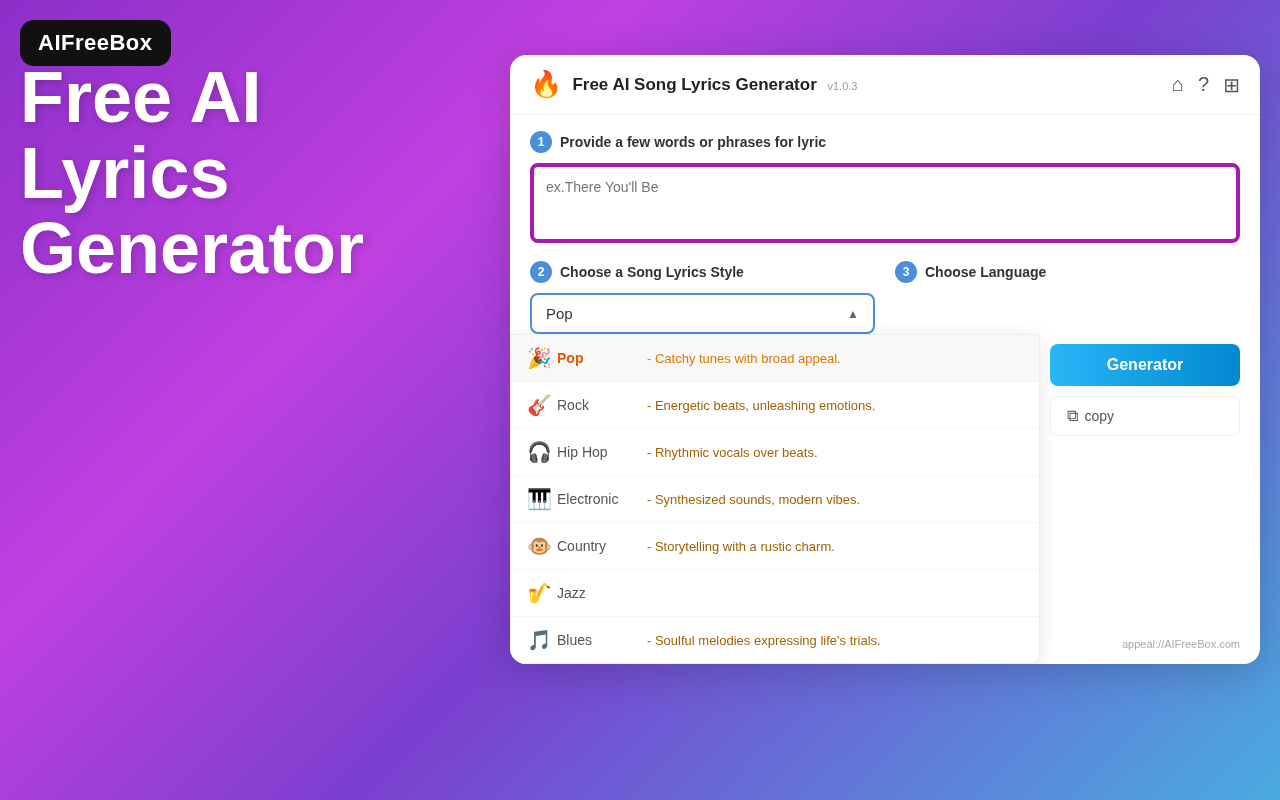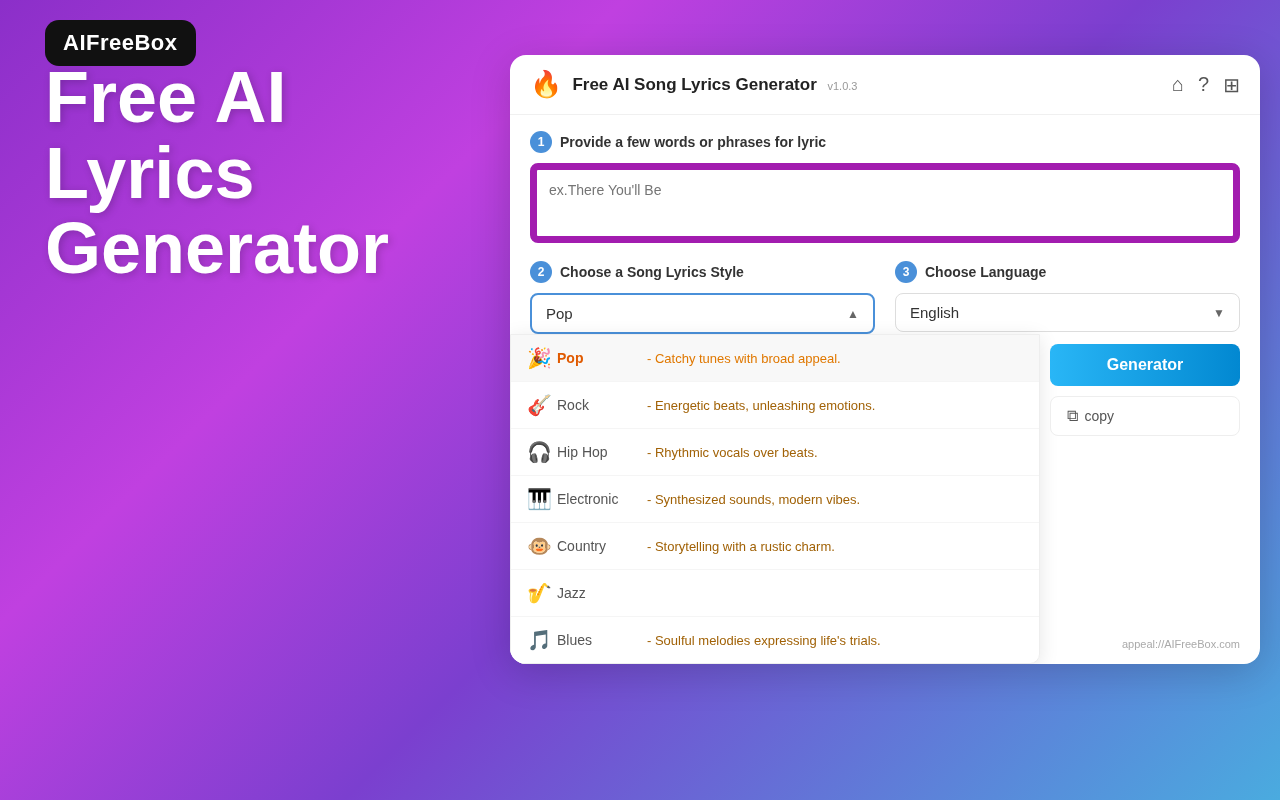--- a/index.html
+++ b/index.html
@@ -19,21 +19,20 @@
       background: linear-gradient(135deg, #8B2FC9 0%, #C040E0 30%, #7B3FCF 55%, #4AABDF 100%);
       display: flex;
       flex-direction: column;
     }
 
     
     .top-section {
       flex: 1;
       display: flex;
       position: relative;
-      margin-left: 25px;
     }
 
     
     .logo-box {
       position: absolute;
       top: 20px;
       left: 20px;
       background: #111;
       border-radius: 14px;
       padding: 10px 18px;
@@ -133,21 +132,21 @@
       display: flex;
       align-items: center;
       justify-content: center;
       margin-right: 8px;
       flex-shrink: 0;
     }
 
     .lyrics-textarea {
       width: 100%;
       height: 80px;
-      border: 7px solid #a21caf;
+      border: 4px solid #a21caf;
       border-radius: 8px;
       padding: 12px;
       font-size: 14px;
       color: #aaa;
       resize: none;
       outline: none;
       font-family: inherit;
       margin-bottom: 14px;
     }
 
@@ -327,24 +326,20 @@
             <div class="select-box">
               <span>Pop</span>
               <span class="chevron">▲</span>
             </div>
           </div>
           <div class="step-col">
             <div class="step-label">
               <div class="step-badge">3</div>
               <span>Choose Language</span>
             </div>
-            <div class="select-box-plain">
-              <span>English</span>
-              <span class="chevron">▼</span>
-            </div>
           </div>
         </div>
       </div>
 
       <div style="display:flex; gap:0;">
 
         <div style="flex:1;">
           <div class="dropdown-panel">
             <div class="dropdown-item selected">
               <span class="item-emoji">🎉</span>

